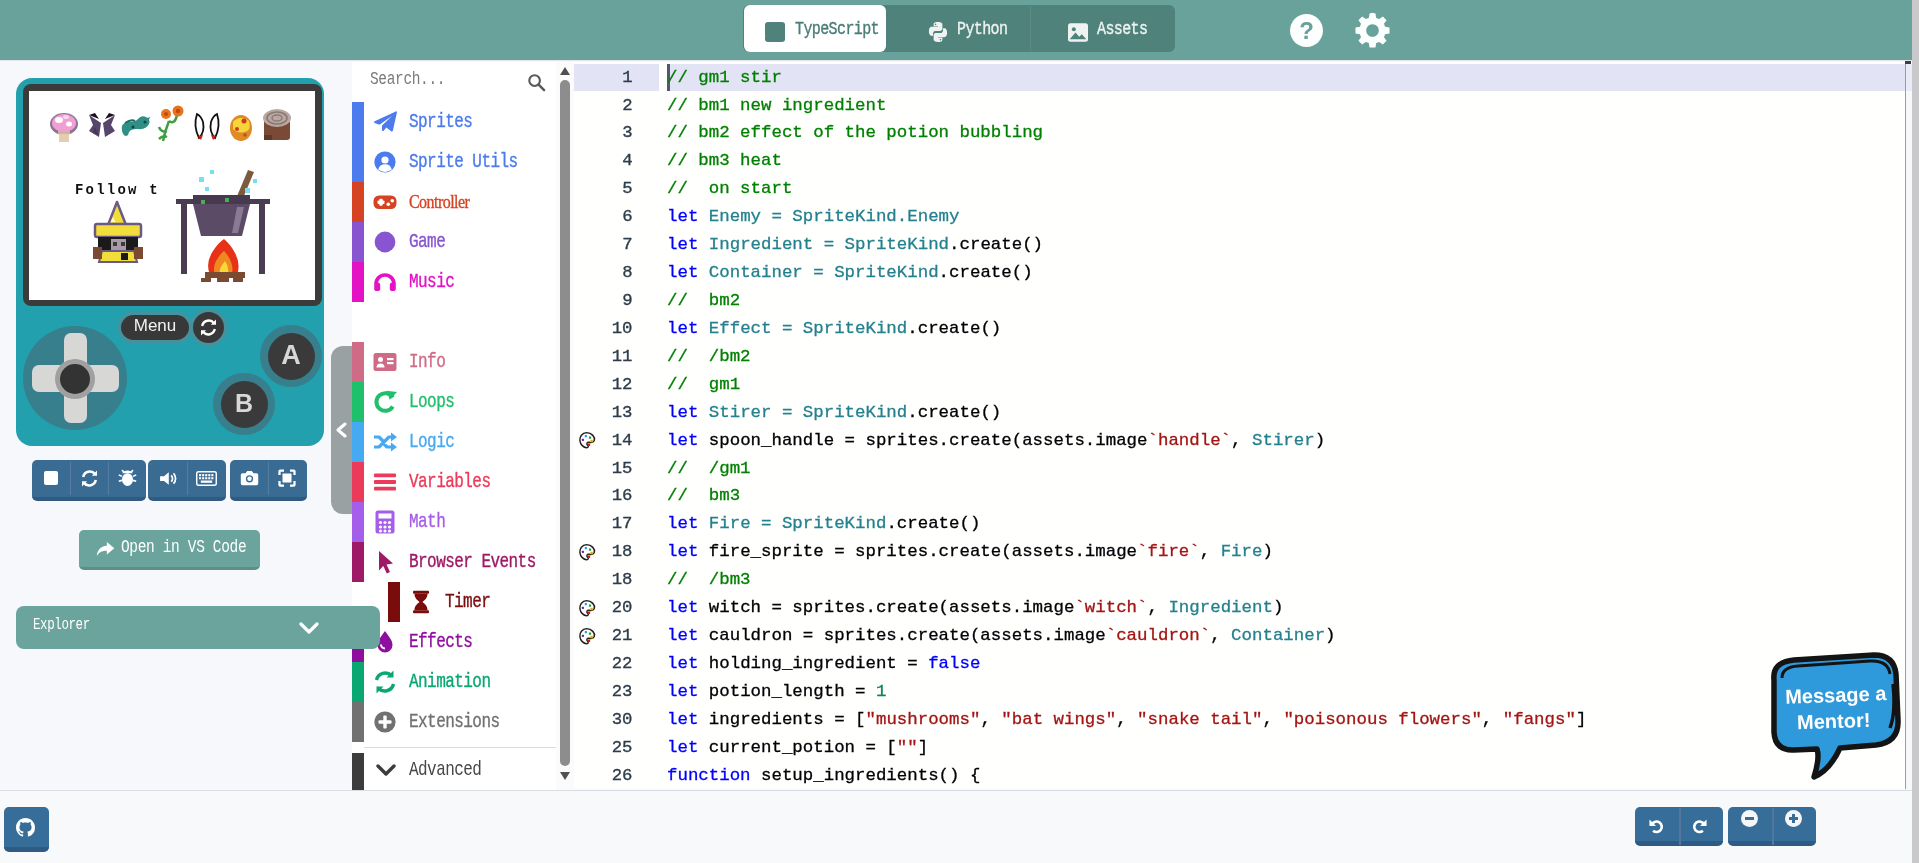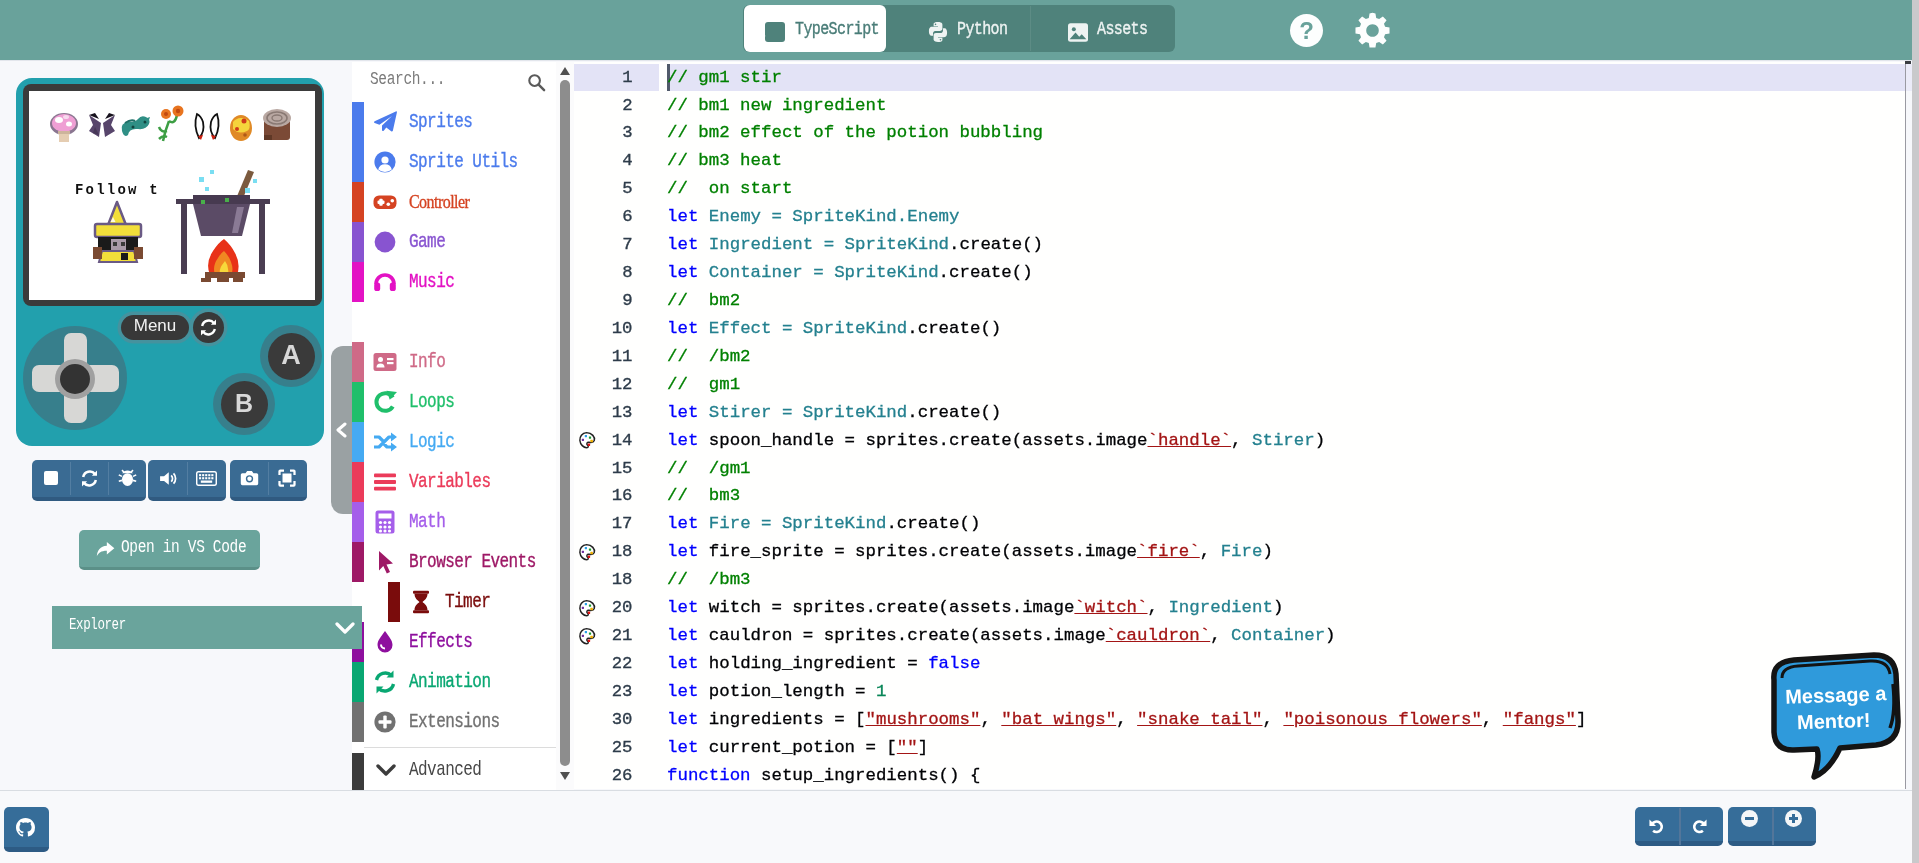--- a/index.html
+++ b/index.html
@@ -25,21 +25,21 @@
   #toolbox { position:absolute; left:352px; top:62px; width:204px; height:728px; background:#ffffff; }
   .cat { position:absolute; left:0; width:204px; height:40px; }
   .cstrip { position:absolute; left:0; top:0; width:12px; height:40px; }
   .cicon { position:absolute; left:21px; top:8px; width:24px; height:24px; }
   .clbl { position:absolute; left:57px; top:0; height:40px; line-height:40px; font-size:16px; letter-spacing:-0.55px; white-space:nowrap; transform:scaleY(1.22); transform-origin:0 50%; -webkit-text-stroke:0.3px; }
 
   
   #editor { position:absolute; left:574px; top:62px; width:1332px; height:727px; background:#fffffe; }
   .numcol { position:absolute; left:0px; top:1.6px; width:58.5px; text-align:right; font-size:17.3px; line-height:27.92px; color:#2e3c4a; -webkit-text-stroke:0.35px; }
   .codecol { position:absolute; left:93px; top:1.6px; font-size:17.42px; line-height:27.92px; white-space:pre; color:#000205; -webkit-text-stroke:0.3px; }
-  .k { color:#0000ff; } .c { color:#008000; } .t { color:#24808f; } .s { color:#a31515;text-decoration:underline; } .n { color:#098658; }
+  .k { color:#0000ff; } .c { color:#008000; } .t { color:#24808f; } .s { color:#a31515; } .n { color:#098658; }
 
   
   #bottombar { position:absolute; left:0; top:790px; width:1919px; height:73px; background:#f8f9fb; border-top:1px solid #d9dde2; }
 </style>
 </head>
 <body>
 <div id="header">
   <div id="tabgroup">
     <div id="tabdiv"></div>
     <div id="tab-active"></div>
@@ -497,21 +497,21 @@
     <rect x="6" y="6" width="12" height="12" fill="#fff"></rect>
   </svg>
 
 <div class="tealbtn" style="left:79px;top:530px;width:181px;height:40px;border-radius:5px;border-bottom:3px solid #5b9088;">
   <svg class="abs" style="left:17px;top:11px" width="20" height="17" viewBox="0 0 24 20">
       <path d="M13 1 22 8.5 13 16 V11.5 C6 11.5 3 14 1 18 C1.5 11 5 6 13 5.5z" fill="#fff"></path>
     </svg>
   <span class="abs" style="left:42px;top:9px;font-size:14.5px;letter-spacing:-0.35px;color:#fff;transform:scaleY(1.25);transform-origin:0 50%;">Open in VS Code</span>
 </div>
 
-<div class="tealbtn" style="left:16px;top:606px;width:310px;height:43px;border-radius:0;margin-left:36px;">
+<div class="tealbtn" style="left:16px;top:606px;width:364px;height:43px;border-radius:8px;">
   <span class="abs" style="left:17px;top:12px;font-size:12.5px;letter-spacing:-0.4px;color:#fff;transform:scaleY(1.3);transform-origin:0 50%;">Explorer</span>
   <svg class="abs" style="left:283px;top:15px" width="20" height="14" viewBox="0 0 20 14">
       <path d="M2 3 10 11 18 3" fill="none" stroke="#fff" stroke-width="3.2" stroke-linecap="round" stroke-linejoin="round"></path>
     </svg>
 </div>
 
 <div id="bottombar">
 
   <div class="abs" style="left:4px;top:16px;width:45px;height:45px;background:#366d99;border-radius:5px;border-bottom:5px solid #2d5b84;">
     <svg class="abs" style="left:12px;top:11px" width="19" height="19" viewBox="0 0 16 16">

